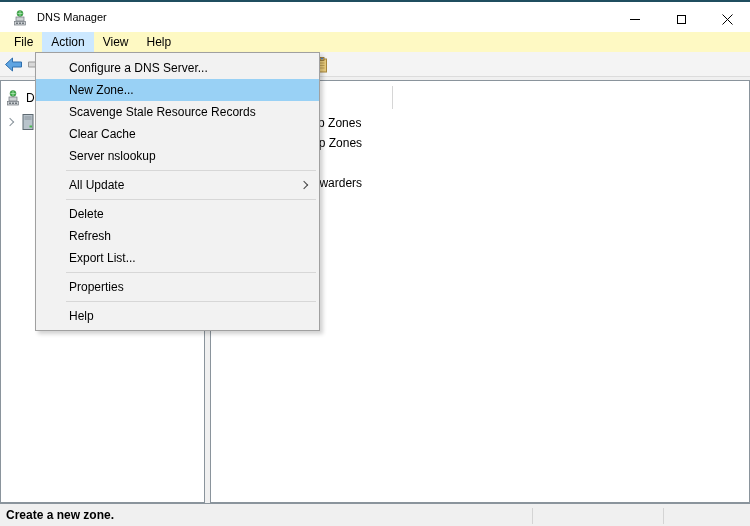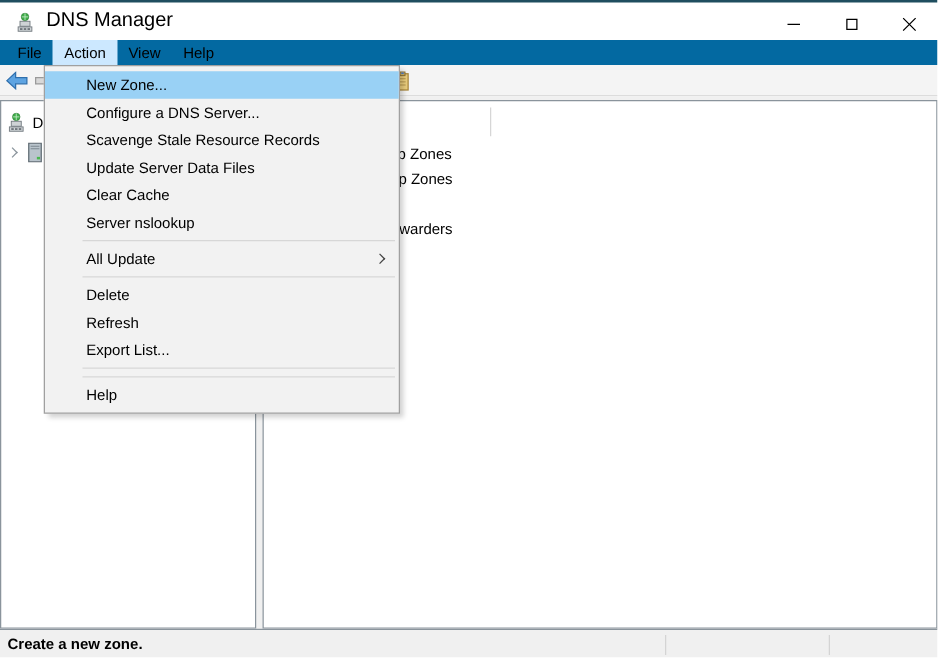--- a/index.html
+++ b/index.html
@@ -3,28 +3,28 @@
 <meta charset="utf-8">
 <style>
   * { margin:0; padding:0; box-sizing:border-box; }
   html,body { width:750px; height:526px; }
   body { font-family:"Liberation Sans", sans-serif; font-size:12px; color:#000; background:#fff; }
   .window { position:relative; width:750px; height:526px; background:#fff; overflow:hidden; }
 
   
   .titlebar { position:absolute; left:0; top:0; right:0; height:32px; background:#fff; border-top:2px solid #1f4e5f; }
   .title-icon { position:absolute; left:12px; top:8px; width:16px; height:16px; }
-  .window-title { position:absolute; left:37px; top:0; height:30px; line-height:30px; font-size:16px; }
+  .window-title { position:absolute; left:37px; top:0; height:30px; line-height:30px; font-size:11px; }
   .window-controls { position:absolute; right:0; top:2px; height:30px; display:flex; }
   .winbtn { width:46px; height:30px; display:flex; align-items:center; justify-content:center; }
   .glyph-min { width:10px; height:1px; background:#000; display:block; }
   .glyph-max { width:9px; height:9px; border:1px solid #000; display:block; }
 
   
-  .menubar { position:absolute; left:0; top:32px; right:0; height:20px; background:#0369a1; display:flex; padding-left:5px;text-align:right; }
+  .menubar { position:absolute; left:0; top:32px; right:0; height:20px; background:#fef9c3; display:flex; padding-left:5px;text-align:right; }
   .menubar-item { height:20px; line-height:20px; padding:0 9px; }
   .menubar-item.active { background:#cce8ff; }
 
   
   .toolbar { position:absolute; left:0; top:52px; right:0; height:25px; background:#f4f4f4; border-bottom:1px solid #dcdcdc; }
   .tb-icon { position:absolute; top:5px; }
 
   
   .workspace { position:absolute; left:0; top:77px; right:0; bottom:23px; background:#f0f0f0; }
   .tree-panel { position:absolute; left:0; top:3px; width:205px; bottom:0; background:#fff; border:1px solid #8a949c; }
@@ -164,33 +164,33 @@
     </div>
   </div>
 
   <div class="statusbar">
     <span class="status-text">Create a new zone.</span>
     <span class="status-div" style="left:532px;"></span>
     <span class="status-div" style="left:663px;"></span>
   </div>
 
   <div class="menu">
+    <div class="menu-item"><span>Configure a DNS Server...</span></div>
     <div class="menu-item hl"><span>New Zone...</span></div>
-    <div class="menu-item"><span>Configure a DNS Server...</span></div>
     <div class="menu-item"><span>Scavenge Stale Resource Records</span></div>
-    <div class="menu-item"><span>Update Server Data Files</span></div>
     <div class="menu-item"><span>Clear Cache</span></div>
     <div class="menu-item"><span>Server nslookup</span></div>
     <div class="menu-sep"></div>
     <div class="menu-item">
       <span>All Update</span>
       <span class="chev chev-dark submenu-arrow"></span>
     </div>
     <div class="menu-sep"></div>
     <div class="menu-item"><span>Delete</span></div>
     <div class="menu-item"><span>Refresh</span></div>
     <div class="menu-item"><span>Export List...</span></div>
     <div class="menu-sep"></div>
+    <div class="menu-item"><span>Properties</span></div>
     <div class="menu-sep"></div>
     <div class="menu-item"><span>Help</span></div>
   </div>
 
 </div>
 
 </body></html>

